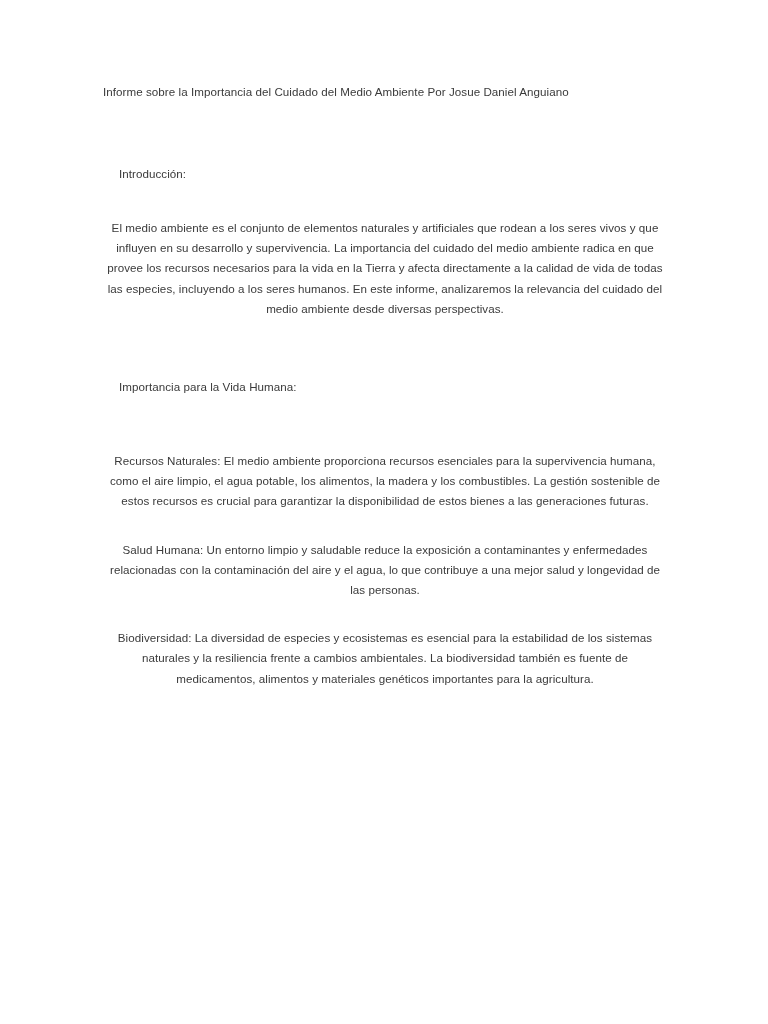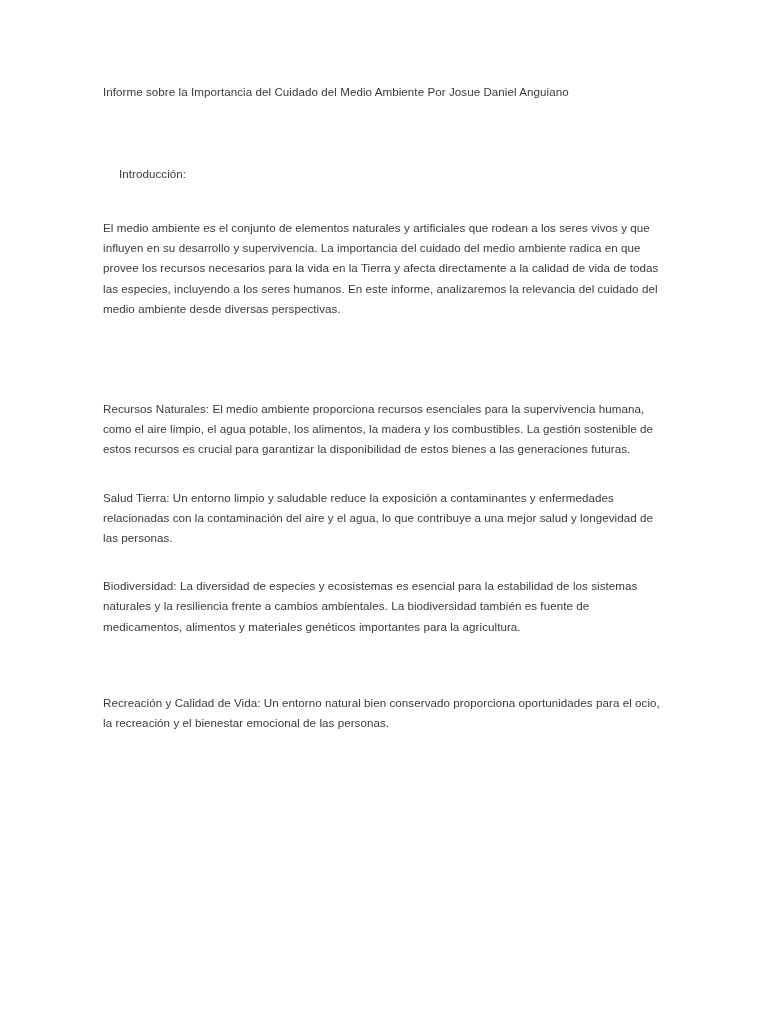--- a/index.html
+++ b/index.html
@@ -41,21 +41,21 @@
     color: #3a3a3a;
     font-weight: normal;
     margin: 16px;
     letter-spacing: 0.005em;
   }
   .para {
     font-size: 11.6px;
     line-height: 20.2px;
     color: #3a3a3a;
     margin: 0;
-    text-align: left;
+    text-align: center;
     letter-spacing: 0.005em;
   }
   
   .gap-title-to-intro { height: 46px; }
   .gap-heading-to-body { height: 18px; }
   .gap-para-to-heading { height: 42px; }
   .gap-heading-to-para { height: 38px; }
   .gap-between-paras { height: 28px; }
   .spacer { width: 100%; }
 </style>
@@ -70,37 +70,37 @@
     <div class="spacer gap-title-to-intro"></div>
 
     <p class="section-heading">Introducción:</p>
 
     <div class="spacer gap-heading-to-body"></div>
 
     <p class="para">El medio ambiente es el conjunto de elementos naturales y artificiales que rodean a los seres vivos y que influyen en su desarrollo y supervivencia. La importancia del cuidado del medio ambiente radica en que provee los recursos necesarios para la vida en la Tierra y afecta directamente a la calidad de vida de todas las especies, incluyendo a los seres humanos. En este informe, analizaremos la relevancia del cuidado del medio ambiente desde diversas perspectivas.</p>
 
     <div class="spacer gap-para-to-heading"></div>
 
+    <p class="section-heading">Importancia para la Vida Humana:</p>
 
     <div class="spacer gap-heading-to-para"></div>
 
     <p class="para">Recursos Naturales: El medio ambiente proporciona recursos esenciales para la supervivencia humana, como el aire limpio, el agua potable, los alimentos, la madera y los combustibles. La gestión sostenible de estos recursos es crucial para garantizar la disponibilidad de estos bienes a las generaciones futuras.</p>
 
     <div class="spacer gap-between-paras"></div>
 
-    <p class="para">Salud Tierra: Un entorno limpio y saludable reduce la exposición a contaminantes y enfermedades relacionadas con la contaminación del aire y el agua, lo que contribuye a una mejor salud y longevidad de las personas.</p>
+    <p class="para">Salud Humana: Un entorno limpio y saludable reduce la exposición a contaminantes y enfermedades relacionadas con la contaminación del aire y el agua, lo que contribuye a una mejor salud y longevidad de las personas.</p>
 
     <div class="spacer gap-between-paras"></div>
 
     <p class="para">Biodiversidad: La diversidad de especies y ecosistemas es esencial para la estabilidad de los sistemas naturales y la resiliencia frente a cambios ambientales. La biodiversidad también es fuente de medicamentos, alimentos y materiales genéticos importantes para la agricultura.</p>
 
     <div class="spacer gap-between-paras"></div>
 
 
     <div class="spacer gap-between-paras"></div>
 
-    <p class="para">Recreación y Calidad de Vida: Un entorno natural bien conservado proporciona oportunidades para el ocio, la recreación y el bienestar emocional de las personas.</p>
 
     <div class="spacer gap-para-to-heading"></div>
 
 
   </div>
 </div>
 
 </body></html>

